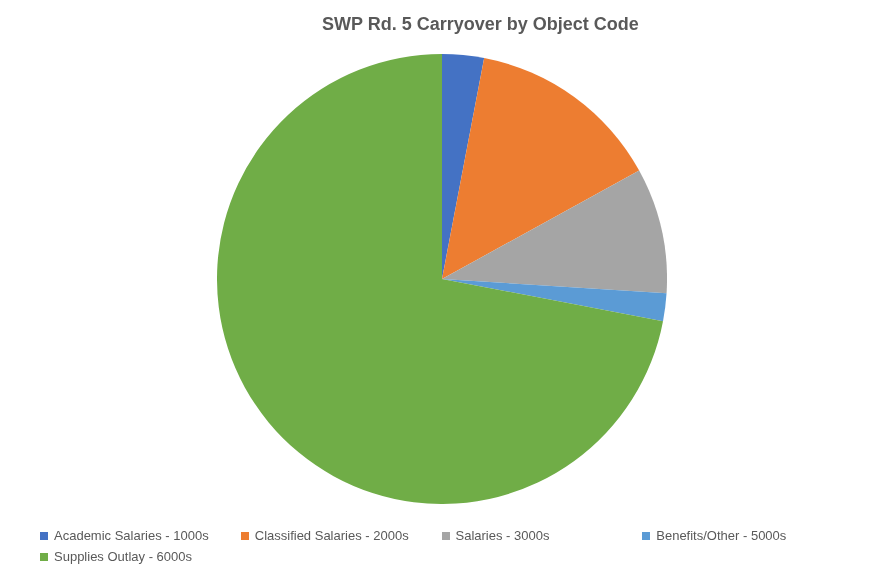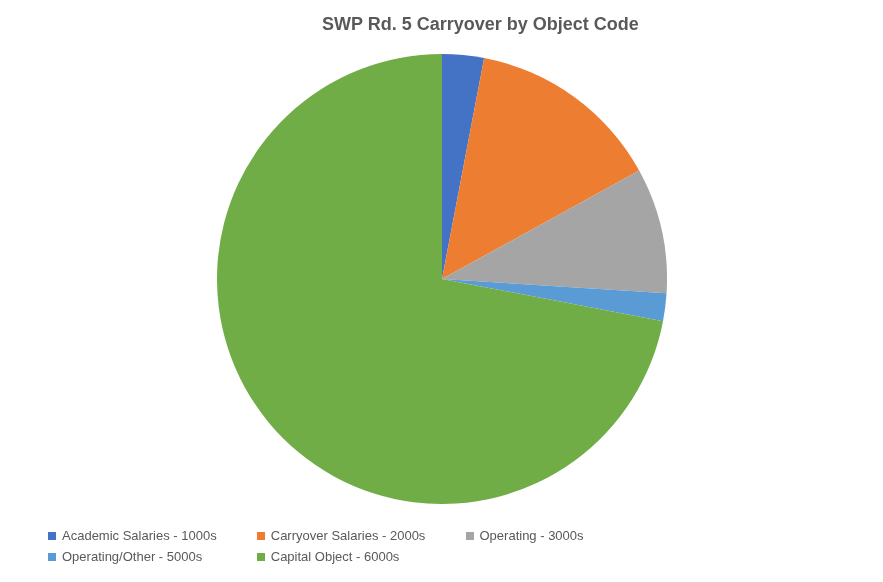--- a/index.html
+++ b/index.html
@@ -45,21 +45,20 @@
     gap: 6px 0;
     font-size: 13px;
     color: #595959;
   }
   .legend-item {
     display: flex;
     align-items: center;
     width: 25%;
     min-width: 180px;
     box-sizing: border-box;
-    margin-left: 8px;
   }
   .swatch {
     width: 8px;
     height: 8px;
     margin-right: 6px;
     flex: 0 0 auto;
   }
   .swatch-c0 { background: #4472c4; }
   .swatch-c1 { background: #ed7d31; }
   .swatch-c2 { background: #a5a5a5; }
@@ -85,29 +84,29 @@
       </g>
   </svg>
 
   <div class="legend">
     <div class="legend-item">
       <span class="swatch swatch-c0"></span>
       <span>Academic Salaries - 1000s</span>
     </div>
     <div class="legend-item">
       <span class="swatch swatch-c1"></span>
-      <span>Carryover Salaries - 2000s</span>
+      <span>Classified Salaries - 2000s</span>
     </div>
     <div class="legend-item">
       <span class="swatch swatch-c2"></span>
-      <span>Operating - 3000s</span>
+      <span>Salaries - 3000s</span>
     </div>
     <div class="legend-item">
       <span class="swatch swatch-c4"></span>
-      <span>Operating/Other - 5000s</span>
+      <span>Benefits/Other - 5000s</span>
     </div>
     <div class="legend-item">
       <span class="swatch swatch-c5"></span>
-      <span>Capital Object - 6000s</span>
+      <span>Supplies Outlay - 6000s</span>
     </div>
   </div>
 
 </div>
 
 </body></html>

